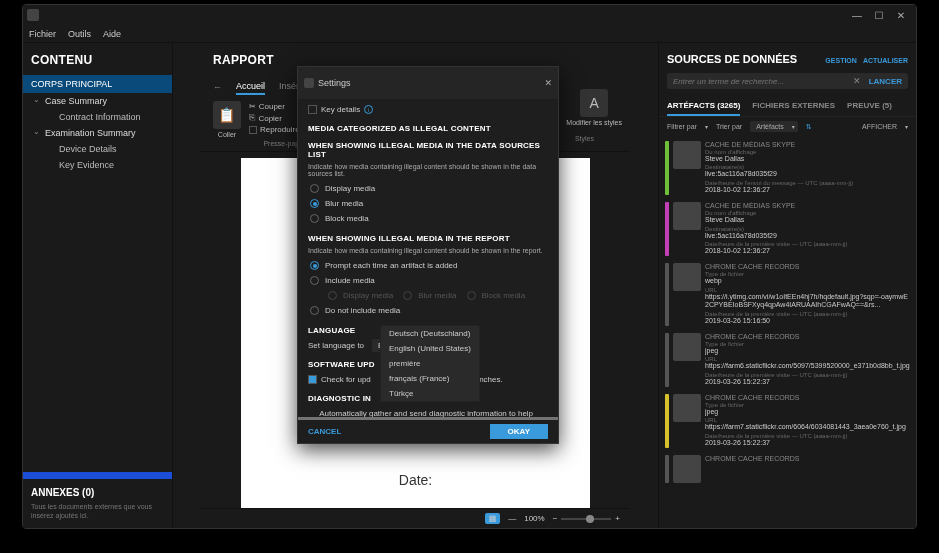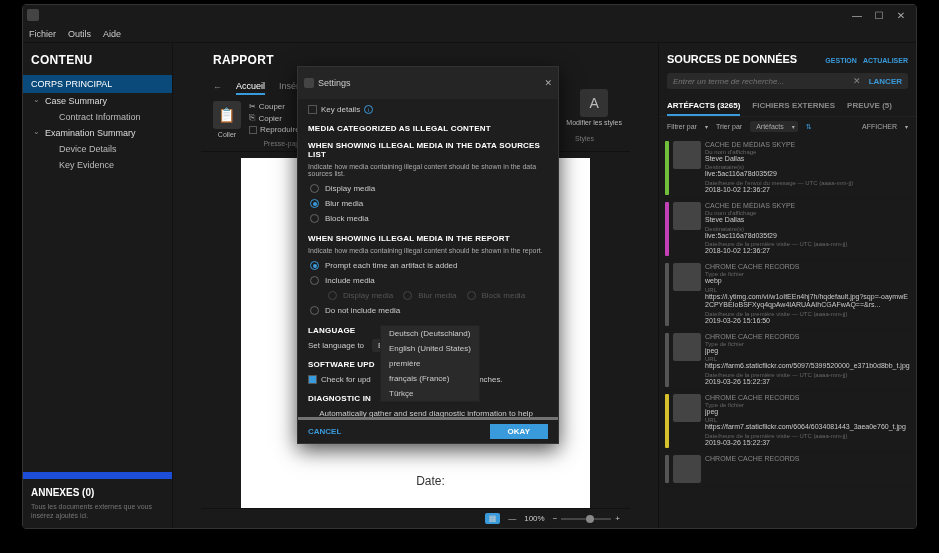--- a/index.html
+++ b/index.html
@@ -34,21 +34,21 @@
 .tabs .tab.active { color: #fff; border-bottom: 2px solid #3a9bdc; }
 .ribbon-body { display: flex; align-items: flex-end; gap: 18px; padding: 6px 0 2px; }
 .rgroup { display: flex; flex-direction: column; align-items: center; }
 .rgroup .big { width: 28px; height: 28px; background: #333; border-radius: 3px; display: flex; align-items: center; justify-content: center; color: #bbb; font-size: 14px; }
 .rgroup .label { font-size: 7px; color: #bbb; margin-top: 2px; text-align: center; }
 .cliplist { font-size: 8px; color: #bbb; }
 .cliplist div { display: flex; align-items: center; gap: 3px; padding: 1px 0; cursor: pointer; }
 .cliplist .chk { width: 8px; height: 8px; border: 1px solid #555; display: inline-block; }
 .group-caption { font-size: 7px; color: #777; text-align: center; margin-top: 2px; }
 .document-bg { flex: 1; background: #fff; margin: 6px 40px 0; position: relative; }
-.document-bg .docline { position: absolute; bottom: 20px; left: 50%; transform: translateX(-50%); font-size: 12px; color: #333; margin-left: 15px; }
+.document-bg .docline { position: absolute; bottom: 20px; left: 50%; transform: translateX(-50%); font-size: 14px; color: #333; }
 .statusbar { height: 20px; background: #1a1a1a; border-top: 1px solid #111; display: flex; align-items: center; justify-content: flex-end; gap: 8px; padding: 0 10px; font-size: 8px; color: #ccc; }
 .statusbar .zoom { display: flex; align-items: center; gap: 4px; }
 .statusbar .slider { width: 50px; height: 2px; background: #444; position: relative; }
 .statusbar .slider::after { content: ""; position: absolute; top: -3px; left: 25px; width: 8px; height: 8px; background: #888; border-radius: 50%; }
 
 
 .right { width: 258px; background: #1a1a1a; border-left: 1px solid #111; display: flex; flex-direction: column; }
 .right-head { display: flex; align-items: baseline; padding: 10px 8px 4px; }
 .right-head .ttl { font-size: 11px; font-weight: 700; color: #fff; flex: 1; }
 .right-head .link { font-size: 7px; color: #3a9bdc; margin-left: 6px; cursor: pointer; font-weight: 600; }

